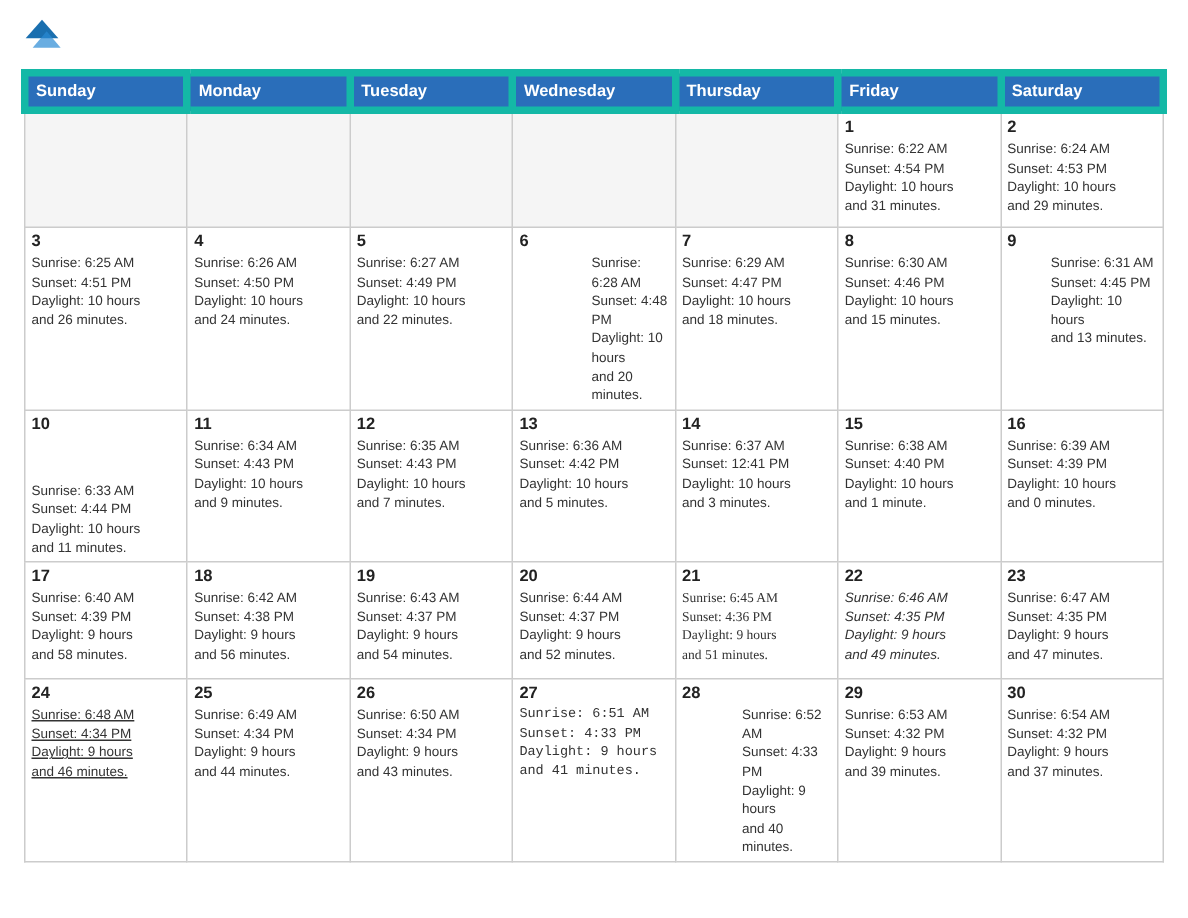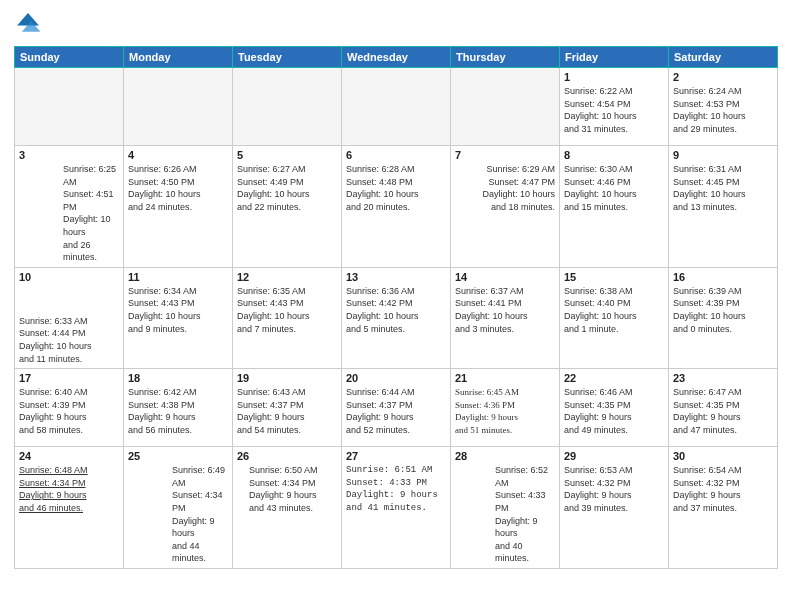--- a/index.html
+++ b/index.html
@@ -63,21 +63,21 @@
       border-collapse: collapse;
       table-layout: fixed;
     }
     .calendar th {
       background: #2a6eba;
       color: #fff;
       font-size: 11px;
       font-weight: bold;
       padding: 4px 5px;
       text-align: left;
-      border: 1px solid #14b8a6;
+      border: 5px solid #14b8a6;
     }
     .calendar td {
       border: 1px solid #ccc;
       vertical-align: top;
       padding: 3px 4px;
       font-size: 9.5px;
       color: #333;
       height: 78px;
       background: #fff;
     }
@@ -148,63 +148,63 @@
             <span class="day-num">2</span>
             <div class="day-info" style="white-space: pre-line;">Sunrise: 6:24 AM
 Sunset: 4:53 PM
 Daylight: 10 hours
 and 29 minutes.</div>
           </td>
         </tr>
         <tr>
           <td>
             <span class="day-num">3</span>
-            <div class="day-info" style="white-space: pre-line; margin-left: 44px;">Sunrise: 6:25 AM
+            <div class="day-info" style="white-space: pre-line;">Sunrise: 6:25 AM
 Sunset: 4:51 PM
 Daylight: 10 hours
 and 26 minutes.</div>
           </td>
           <td>
             <span class="day-num">4</span>
             <div class="day-info" style="white-space: pre-line;">Sunrise: 6:26 AM
 Sunset: 4:50 PM
 Daylight: 10 hours
 and 24 minutes.</div>
           </td>
           <td>
             <span class="day-num">5</span>
             <div class="day-info" style="white-space: pre-line;">Sunrise: 6:27 AM
 Sunset: 4:49 PM
 Daylight: 10 hours
 and 22 minutes.</div>
           </td>
           <td>
             <span class="day-num">6</span>
-            <div class="day-info" style="white-space: pre-line;">Sunrise: 6:28 AM
+            <div class="day-info" style="white-space: pre-line; margin-left: 48px;">Sunrise: 6:28 AM
 Sunset: 4:48 PM
 Daylight: 10 hours
 and 20 minutes.</div>
           </td>
           <td>
             <span class="day-num">7</span>
-            <div class="day-info" style="white-space: pre-line; text-align: right;">Sunrise: 6:29 AM
+            <div class="day-info" style="white-space: pre-line;">Sunrise: 6:29 AM
 Sunset: 4:47 PM
 Daylight: 10 hours
 and 18 minutes.</div>
           </td>
           <td>
             <span class="day-num">8</span>
             <div class="day-info" style="white-space: pre-line;">Sunrise: 6:30 AM
 Sunset: 4:46 PM
 Daylight: 10 hours
 and 15 minutes.</div>
           </td>
           <td>
             <span class="day-num">9</span>
-            <div class="day-info" style="white-space: pre-line;">Sunrise: 6:31 AM
+            <div class="day-info" style="white-space: pre-line; margin-left: 29px;">Sunrise: 6:31 AM
 Sunset: 4:45 PM
 Daylight: 10 hours
 and 13 minutes.</div>
           </td>
         </tr>
         <tr>
           <td>
             <span class="day-num">10</span>
             <div class="day-info" style="white-space: pre-line; margin-top: 32px;">Sunrise: 6:33 AM
 Sunset: 4:44 PM
@@ -228,21 +228,21 @@
           <td>
             <span class="day-num">13</span>
             <div class="day-info" style="white-space: pre-line;">Sunrise: 6:36 AM
 Sunset: 4:42 PM
 Daylight: 10 hours
 and 5 minutes.</div>
           </td>
           <td>
             <span class="day-num">14</span>
             <div class="day-info" style="white-space: pre-line;">Sunrise: 6:37 AM
-Sunset: 4:41 PM
+Sunset: 12:41 PM
 Daylight: 10 hours
 and 3 minutes.</div>
           </td>
           <td>
             <span class="day-num">15</span>
             <div class="day-info" style="white-space: pre-line;">Sunrise: 6:38 AM
 Sunset: 4:40 PM
 Daylight: 10 hours
 and 1 minute.</div>
           </td>
@@ -285,21 +285,21 @@
           </td>
           <td>
             <span class="day-num">21</span>
             <div class="day-info" style="white-space: pre-line; font-family: Liberation Serif, serif;">Sunrise: 6:45 AM
 Sunset: 4:36 PM
 Daylight: 9 hours
 and 51 minutes.</div>
           </td>
           <td>
             <span class="day-num">22</span>
-            <div class="day-info" style="white-space: pre-line;">Sunrise: 6:46 AM
+            <div class="day-info" style="white-space: pre-line; font-style: italic;">Sunrise: 6:46 AM
 Sunset: 4:35 PM
 Daylight: 9 hours
 and 49 minutes.</div>
           </td>
           <td>
             <span class="day-num">23</span>
             <div class="day-info" style="white-space: pre-line;">Sunrise: 6:47 AM
 Sunset: 4:35 PM
 Daylight: 9 hours
 and 47 minutes.</div>
@@ -308,28 +308,28 @@
         <tr>
           <td>
             <span class="day-num">24</span>
             <div class="day-info" style="white-space: pre-line; text-decoration: underline;">Sunrise: 6:48 AM
 Sunset: 4:34 PM
 Daylight: 9 hours
 and 46 minutes.</div>
           </td>
           <td>
             <span class="day-num">25</span>
-            <div class="day-info" style="white-space: pre-line; margin-left: 44px;">Sunrise: 6:49 AM
+            <div class="day-info" style="white-space: pre-line;">Sunrise: 6:49 AM
 Sunset: 4:34 PM
 Daylight: 9 hours
 and 44 minutes.</div>
           </td>
           <td>
             <span class="day-num">26</span>
-            <div class="day-info" style="white-space: pre-line; margin-left: 12px;">Sunrise: 6:50 AM
+            <div class="day-info" style="white-space: pre-line;">Sunrise: 6:50 AM
 Sunset: 4:34 PM
 Daylight: 9 hours
 and 43 minutes.</div>
           </td>
           <td>
             <span class="day-num">27</span>
             <div class="day-info" style="white-space: pre-line; font-family: Liberation Mono, monospace;">Sunrise: 6:51 AM
 Sunset: 4:33 PM
 Daylight: 9 hours
 and 41 minutes.</div>

